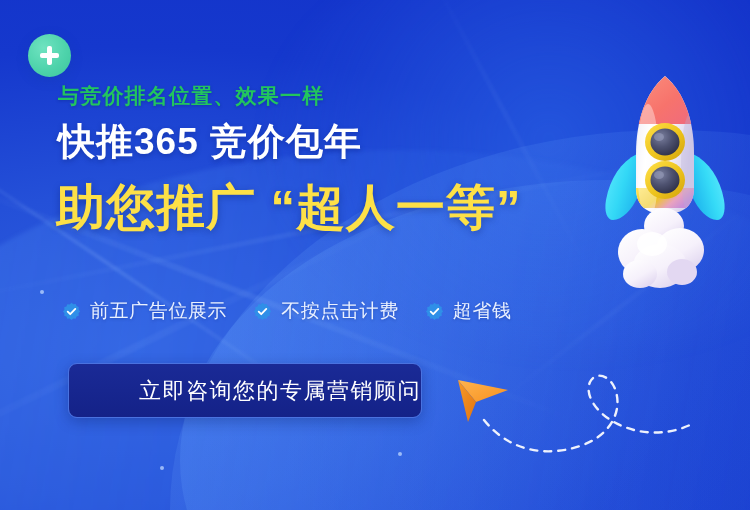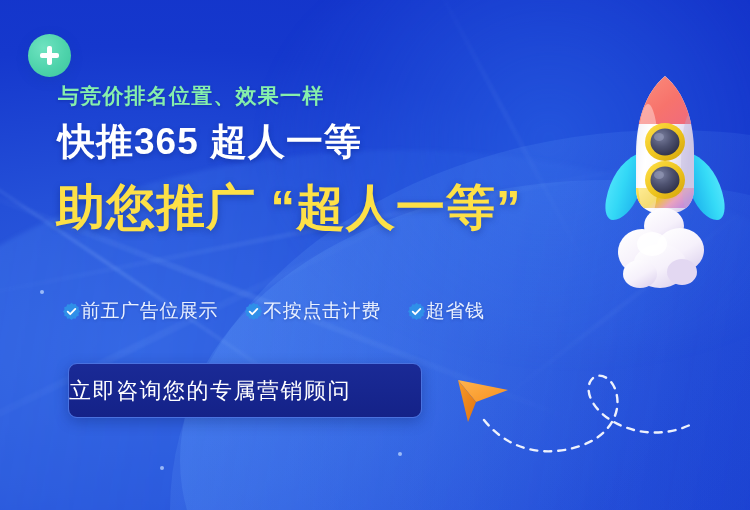--- a/index.html
+++ b/index.html
@@ -109,21 +109,21 @@
   .plus-badge .bar-v { width: 4.5px; height: 19px; }
 
   
   .copy {
     position: absolute;
     left: 58px;
     top: 84px;
     width: 560px;
   }
   .subhead {
-    color: #86efac;
+    color: #22c55e;
     font-size: 21px;
     font-weight: bold;
     letter-spacing: 1.2px;
     line-height: 1.1;
     margin: 0;
     text-shadow: 0 1px 3px rgba(10,30,110,0.35);
   }
   .headline {
     color: #ffffff;
     font-size: 37px;
@@ -148,20 +148,21 @@
     position: absolute;
     left: 62px;
     top: 298px;
     display: flex;
     align-items: center;
     gap: 26px;
   }
   .feature {
     display: flex;
     align-items: center;
+    gap: 9px;
   }
   .feature-label {
     color: #eaf1ff;
     font-size: 19px;
     font-weight: normal;
     letter-spacing: 0.6px;
     white-space: nowrap;
     text-shadow: 0 1px 3px rgba(10,30,110,0.30);
   }
   .check-badge {
@@ -176,21 +177,21 @@
     position: absolute;
     left: 68px;
     top: 363px;
     width: 352px;
     height: 53px;
     border-radius: 9px;
     background: linear-gradient(180deg, #1a2a96 0%, #142288 100%);
     border: 1.5px solid #4a72e0;
     display: flex;
     align-items: center;
-    justify-content: flex-start;
+    justify-content: flex-end;
     cursor: pointer;
     box-shadow: 0 4px 14px rgba(8,24,90,0.30);
   }
   .cta-label {
     color: #ffffff;
     font-size: 22px;
     font-weight: normal;
     letter-spacing: 1.5px;
   }
 
@@ -232,21 +233,21 @@
   <div class="dot-spark" style="left:160px; top:466px;"></div>
   <div class="dot-spark" style="left:398px; top:452px;"></div>
 
   <div class="plus-badge">
     <span class="bar-h"></span>
     <span class="bar-v"></span>
   </div>
 
   <div class="copy">
     <p class="subhead">与竞价排名位置、效果一样</p>
-    <p class="headline">快推365 超人一等</p>
+    <p class="headline">快推365 竞价包年</p>
     <p class="headline-big">助您推广 “超人一等”</p>
   </div>
 
   <div class="features">
 
     <div class="feature">
       <svg class="check-badge" viewBox="0 0 24 24">
         <path fill="#2f8fe8" d="M12 0.8l2.3 1.9 3-0.3 1.1 2.8 2.8 1.1-0.3 3L22.8 12l-1.9 2.3 0.3 3-2.8 1.1-1.1 2.8-3-0.3L12 22.8l-2.3-1.9-3 0.3-1.1-2.8-2.8-1.1 0.3-3L1.2 12l1.9-2.3-0.3-3 2.8-1.1 1.1-2.8 3 0.3z"></path>
         <path fill="none" stroke="#ffffff" stroke-width="2.3" stroke-linecap="round" stroke-linejoin="round" d="M7.2 12.2l3.2 3.2 6.4-6.6"></path>
       </svg>

